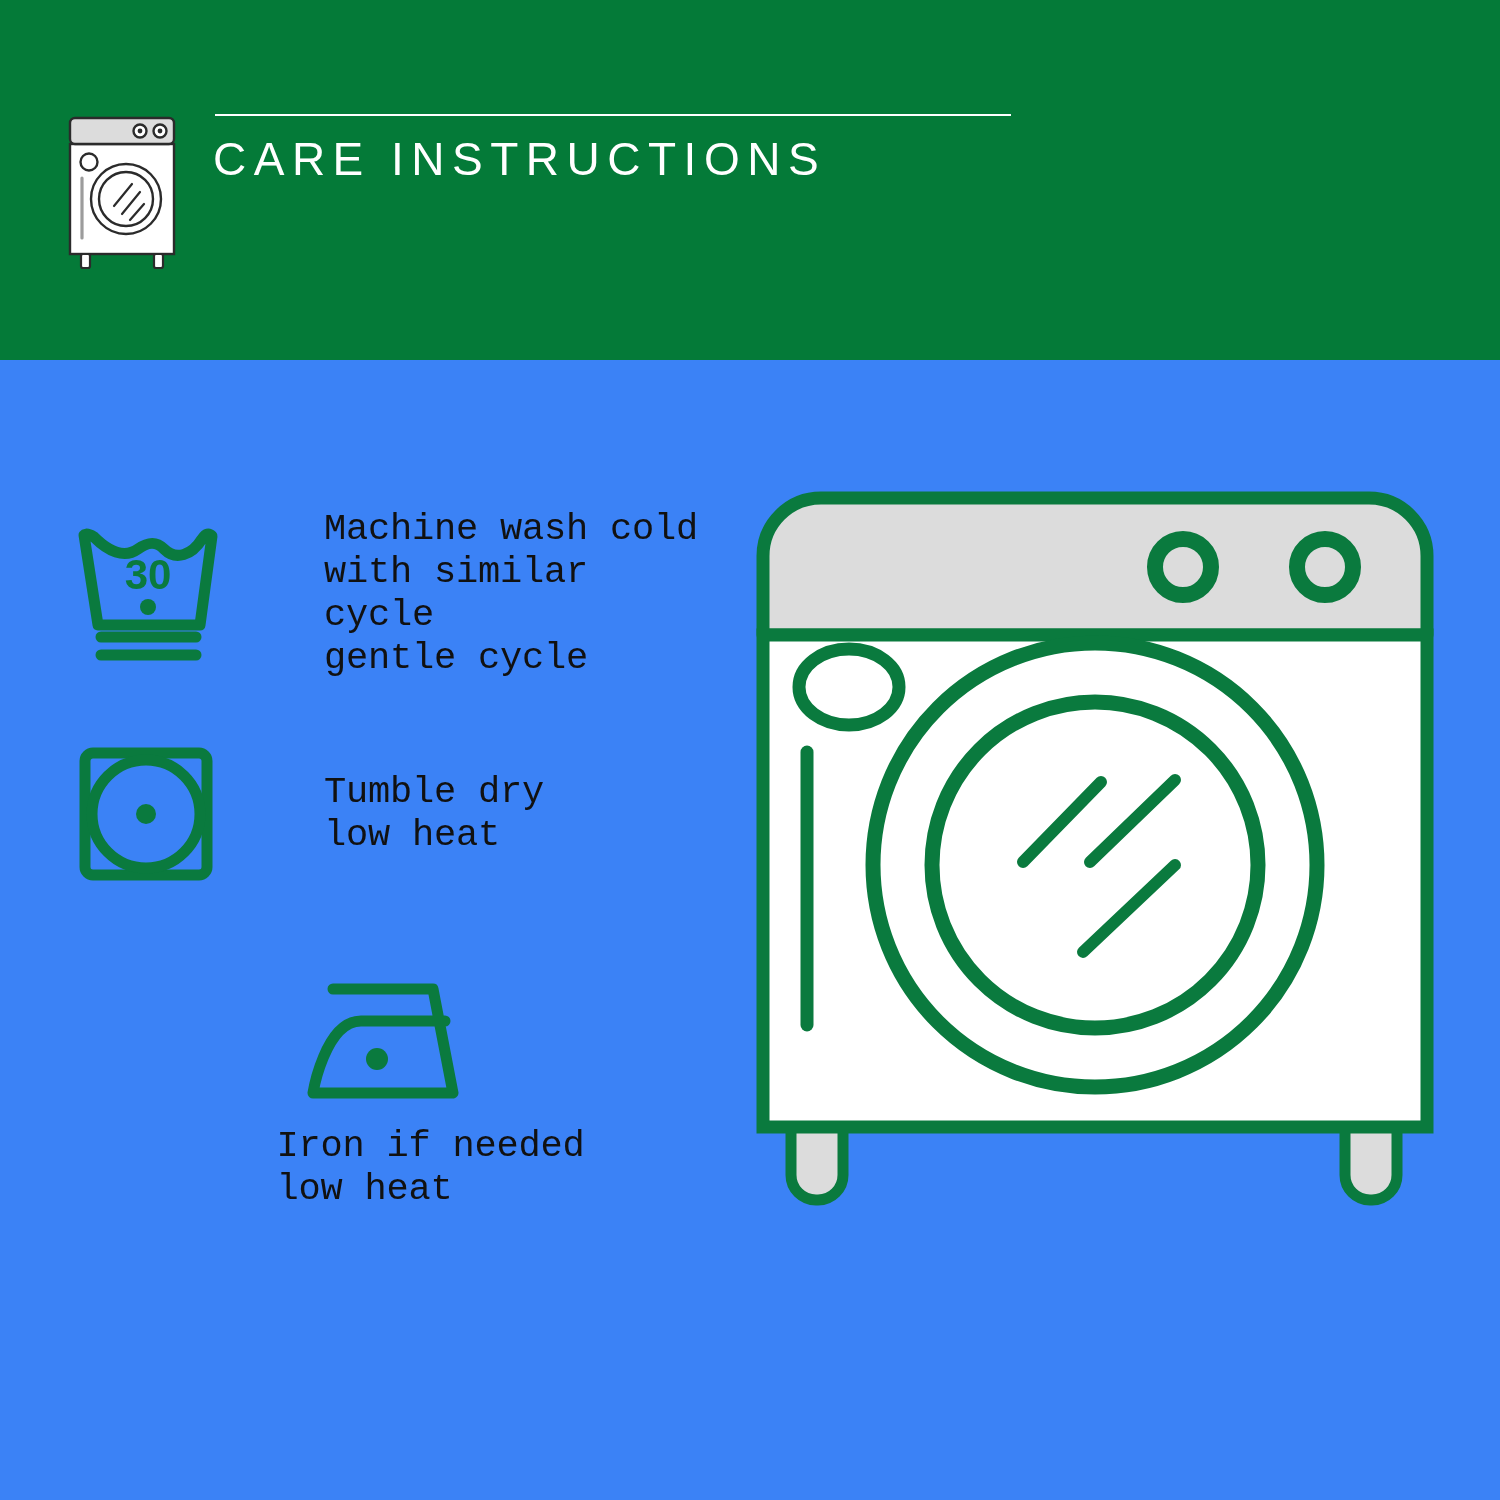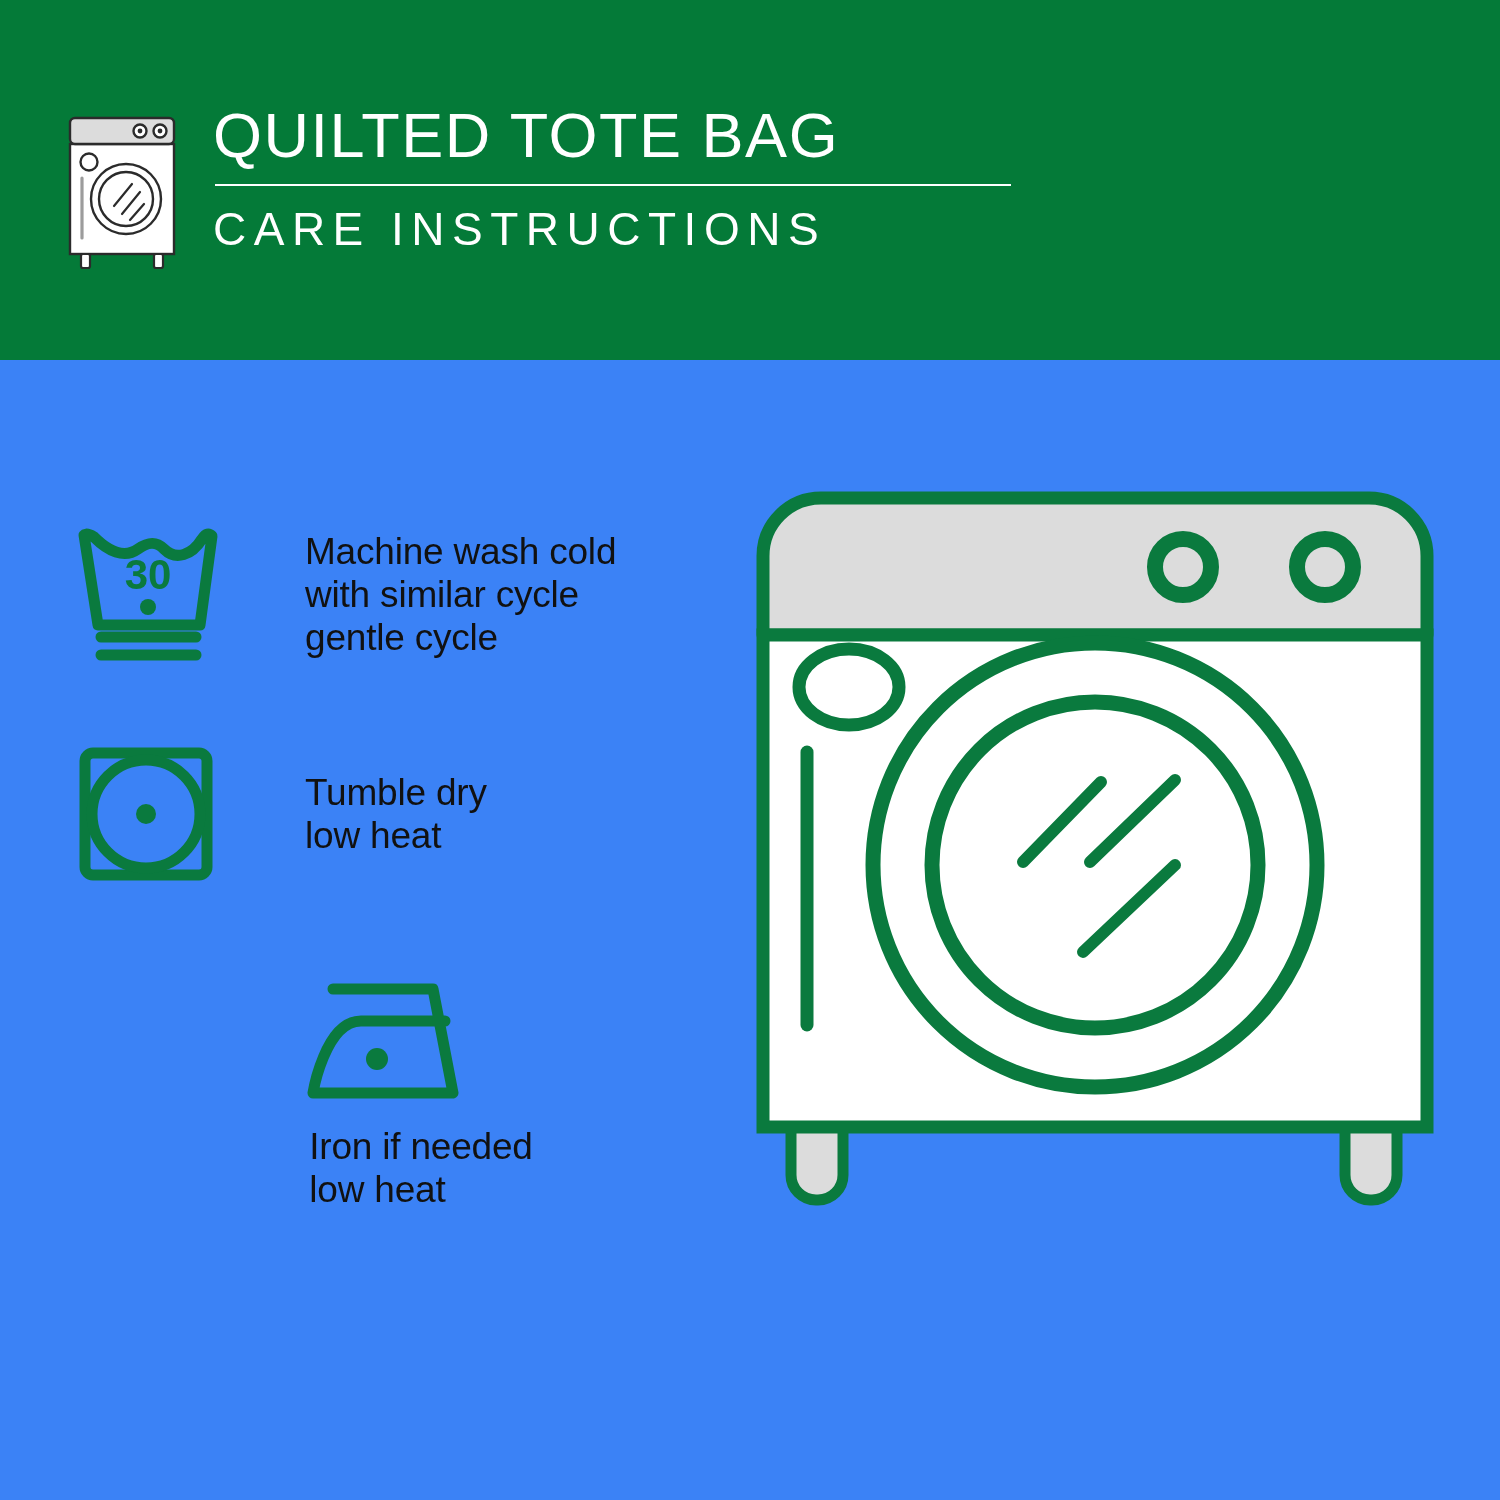--- a/index.html
+++ b/index.html
@@ -92,26 +92,26 @@
   }
   .care-row:last-child { margin-bottom: 0; flex-direction: column; }
   .care-symbol {
     width: 175px;
     flex: 0 0 175px;
     display: flex;
     align-items: center;
     justify-content: flex-start;
   }
   .care-text {
-    margin-left: 58px;
+    margin-left: 77px;
     color: #111111;
     font-size: 37px;
     line-height: 43px;
     font-weight: 500;
-    font-family: Liberation Sans, sans-serif;
+    font-family: Liberation Mono, monospace;
     letter-spacing: -0.2px;
   }
   .care-text .ln { display: block; }
 
   
   .machine-wrap {
     position: absolute;
     left: 745px;
     top: 120px;
     width: 700px;
@@ -143,21 +143,20 @@
       <circle cx="64" cy="93" r="27" fill="#ffffff" stroke="#2b2b2b" stroke-width="2.4"></circle>
       <line x1="52" y1="100" x2="70" y2="78" stroke="#2b2b2b" stroke-width="2.2" stroke-linecap="round"></line>
       <line x1="60" y1="108" x2="78" y2="86" stroke="#2b2b2b" stroke-width="2.2" stroke-linecap="round"></line>
       <line x1="68" y1="114" x2="82" y2="98" stroke="#2b2b2b" stroke-width="2.2" stroke-linecap="round"></line>
 
       <rect x="19" y="148" width="9" height="14" rx="2" fill="#ffffff" stroke="#2b2b2b" stroke-width="2.2"></rect>
       <rect x="92" y="148" width="9" height="14" rx="2" fill="#ffffff" stroke="#2b2b2b" stroke-width="2.2"></rect>
     </svg>
 
     <div class="title-block">
-      <div class="title-main">QUILTED TOTE BAG</div>
       <div class="title-rule"></div>
       <div class="title-sub">CARE INSTRUCTIONS</div>
     </div>
 
   </div>
 </div>
 
 <div class="body-area">
 
   <div class="care-list">

